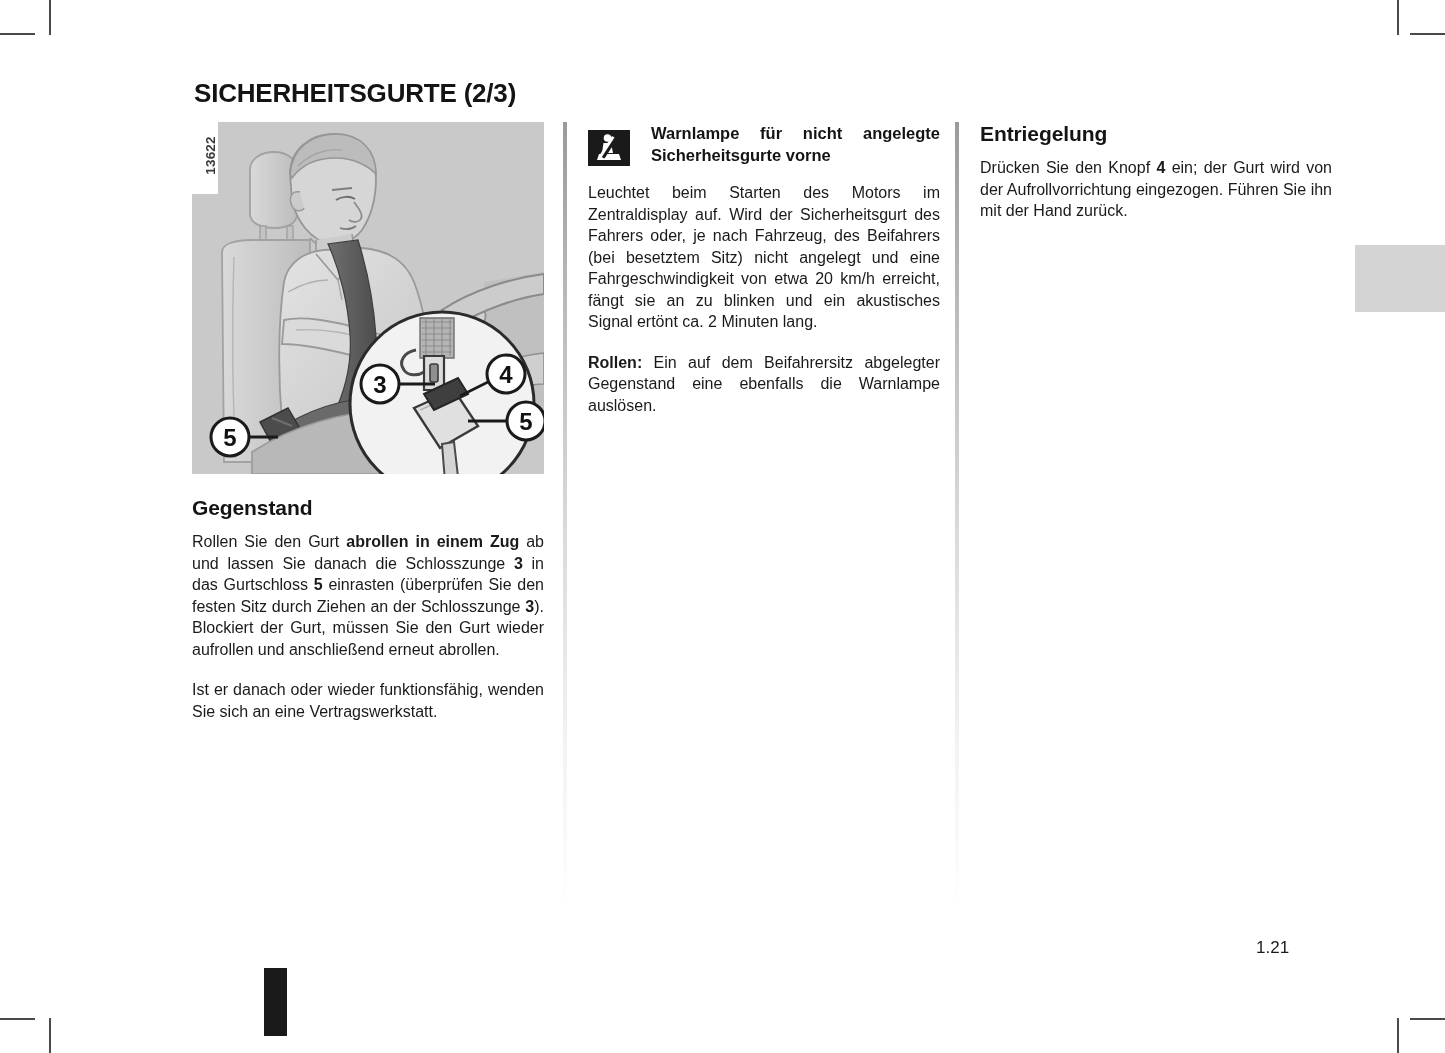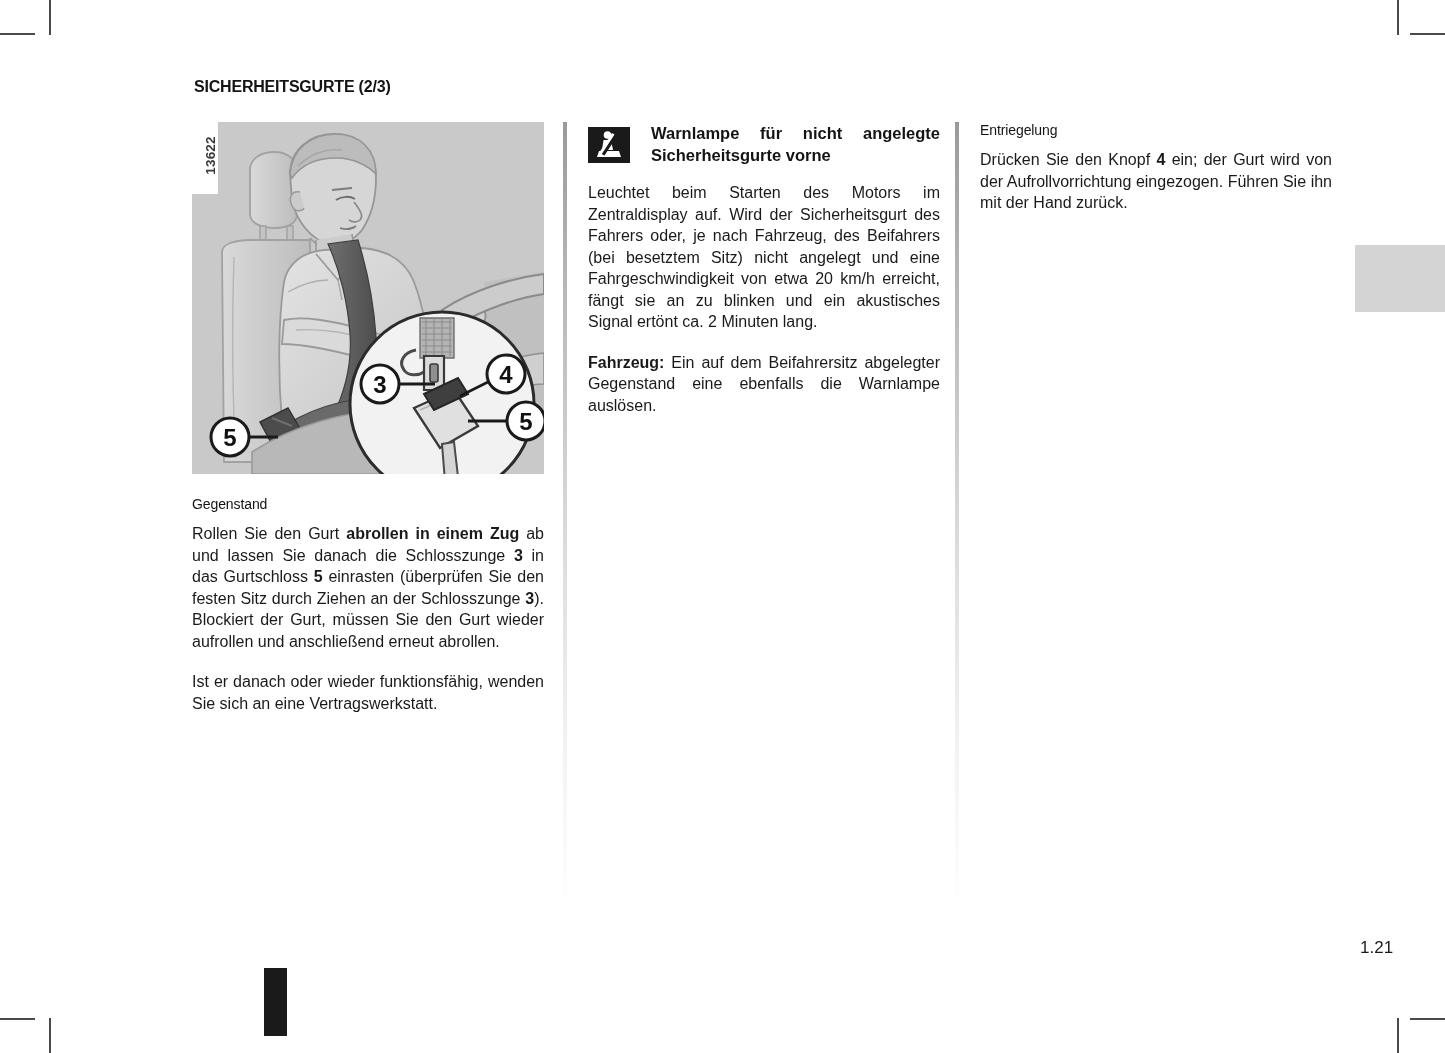--- a/index.html
+++ b/index.html
@@ -55,21 +55,21 @@
     width: 23px;
     height: 68px;
     background: #1a1a1a;
   }
 
   
   .page-title {
     position: absolute;
     left: 194px;
     top: 78px;
-    font-size: 16px;
+    font-size: 26px;
     font-weight: bold;
     letter-spacing: -0.2px;
     color: #141414;
     white-space: nowrap;
   }
 
   
   .col-divider {
     position: absolute;
     top: 122px;
@@ -96,31 +96,31 @@
     line-height: 21.5px;
     text-align: justify;
     margin: 0 0 19px 0;
     color: #1a1a1a;
   }
   .para:last-child { margin-bottom: 0; }
   .para b { font-weight: bold; }
   .para i { font-style: normal; font-weight: bold; }
 
   .subhead {
-    font-size: 14px;
-    font-weight: normal;
+    font-size: 21px;
+    font-weight: bold;
     margin: 0 0 11px 0;
     color: #141414;
     letter-spacing: -0.1px;
   }
 
   
   .warn-block {
     display: flex;
-    align-items: center;
+    align-items: flex-end;
     margin-bottom: 16px;
   }
   .warn-icon {
     flex: 0 0 auto;
     width: 42px;
     height: 36px;
     background: #1a1a1a;
     margin-right: 21px;
     margin-top: 1px;
     position: relative;
@@ -163,21 +163,21 @@
     font-size: 13.5px;
     font-weight: bold;
     color: #3a3a3a;
     text-align: center;
     letter-spacing: 0.2px;
   }
 
   
   .page-number {
     position: absolute;
-    left: 1360px;
+    left: 1256px;
     top: 938px;
     font-size: 17px;
     color: #1a1a1a;
   }
 </style>
 </head>
 <body>
 
 <div id="page">
 
@@ -352,21 +352,21 @@
 
           <path d="M25.5 6.5 L12.5 26.5 L16.5 28.5 L29.5 8.5 Z" fill="#1a1a1a"></path>
           <path d="M24 6 L11 26 L13.5 27.5 L26.5 7.5 Z" fill="#ffffff"></path>
         </svg>
       </div>
       <div class="warn-title">Warnlampe für nicht angelegte Sicherheitsgurte vorne</div>
     </div>
 
     <p class="para">Leuchtet beim Starten des Motors im Zentraldisplay auf. Wird der Sicherheitsgurt des Fahrers oder, je nach Fahrzeug, des Beifahrers (bei besetztem Sitz) nicht angelegt und eine Fahrgeschwindigkeit von etwa 20 km/h erreicht, fängt sie an zu blinken und ein akustisches Signal ertönt ca. 2 Minuten lang.</p>
 
-    <p class="para"><b>Fahrzeug:</b><span> Ein auf dem Beifahrersitz abgelegter Gegenstand eine ebenfalls die Warnlampe auslösen.</span></p>
+    <p class="para"><b>Rollen:</b><span> Ein auf dem Beifahrersitz abgelegter Gegenstand eine ebenfalls die Warnlampe auslösen.</span></p>
   </div>
 
   <div class="column col-3">
     <h2 class="subhead">Entriegelung</h2>
     <p class="para"><span>Drücken Sie den Knopf </span><i>4</i><span> ein; der Gurt wird von der Aufrollvorrichtung eingezogen. Führen Sie ihn mit der Hand zurück.</span></p>
   </div>
 
   <div class="page-number">1.21</div>
 
 </div>

